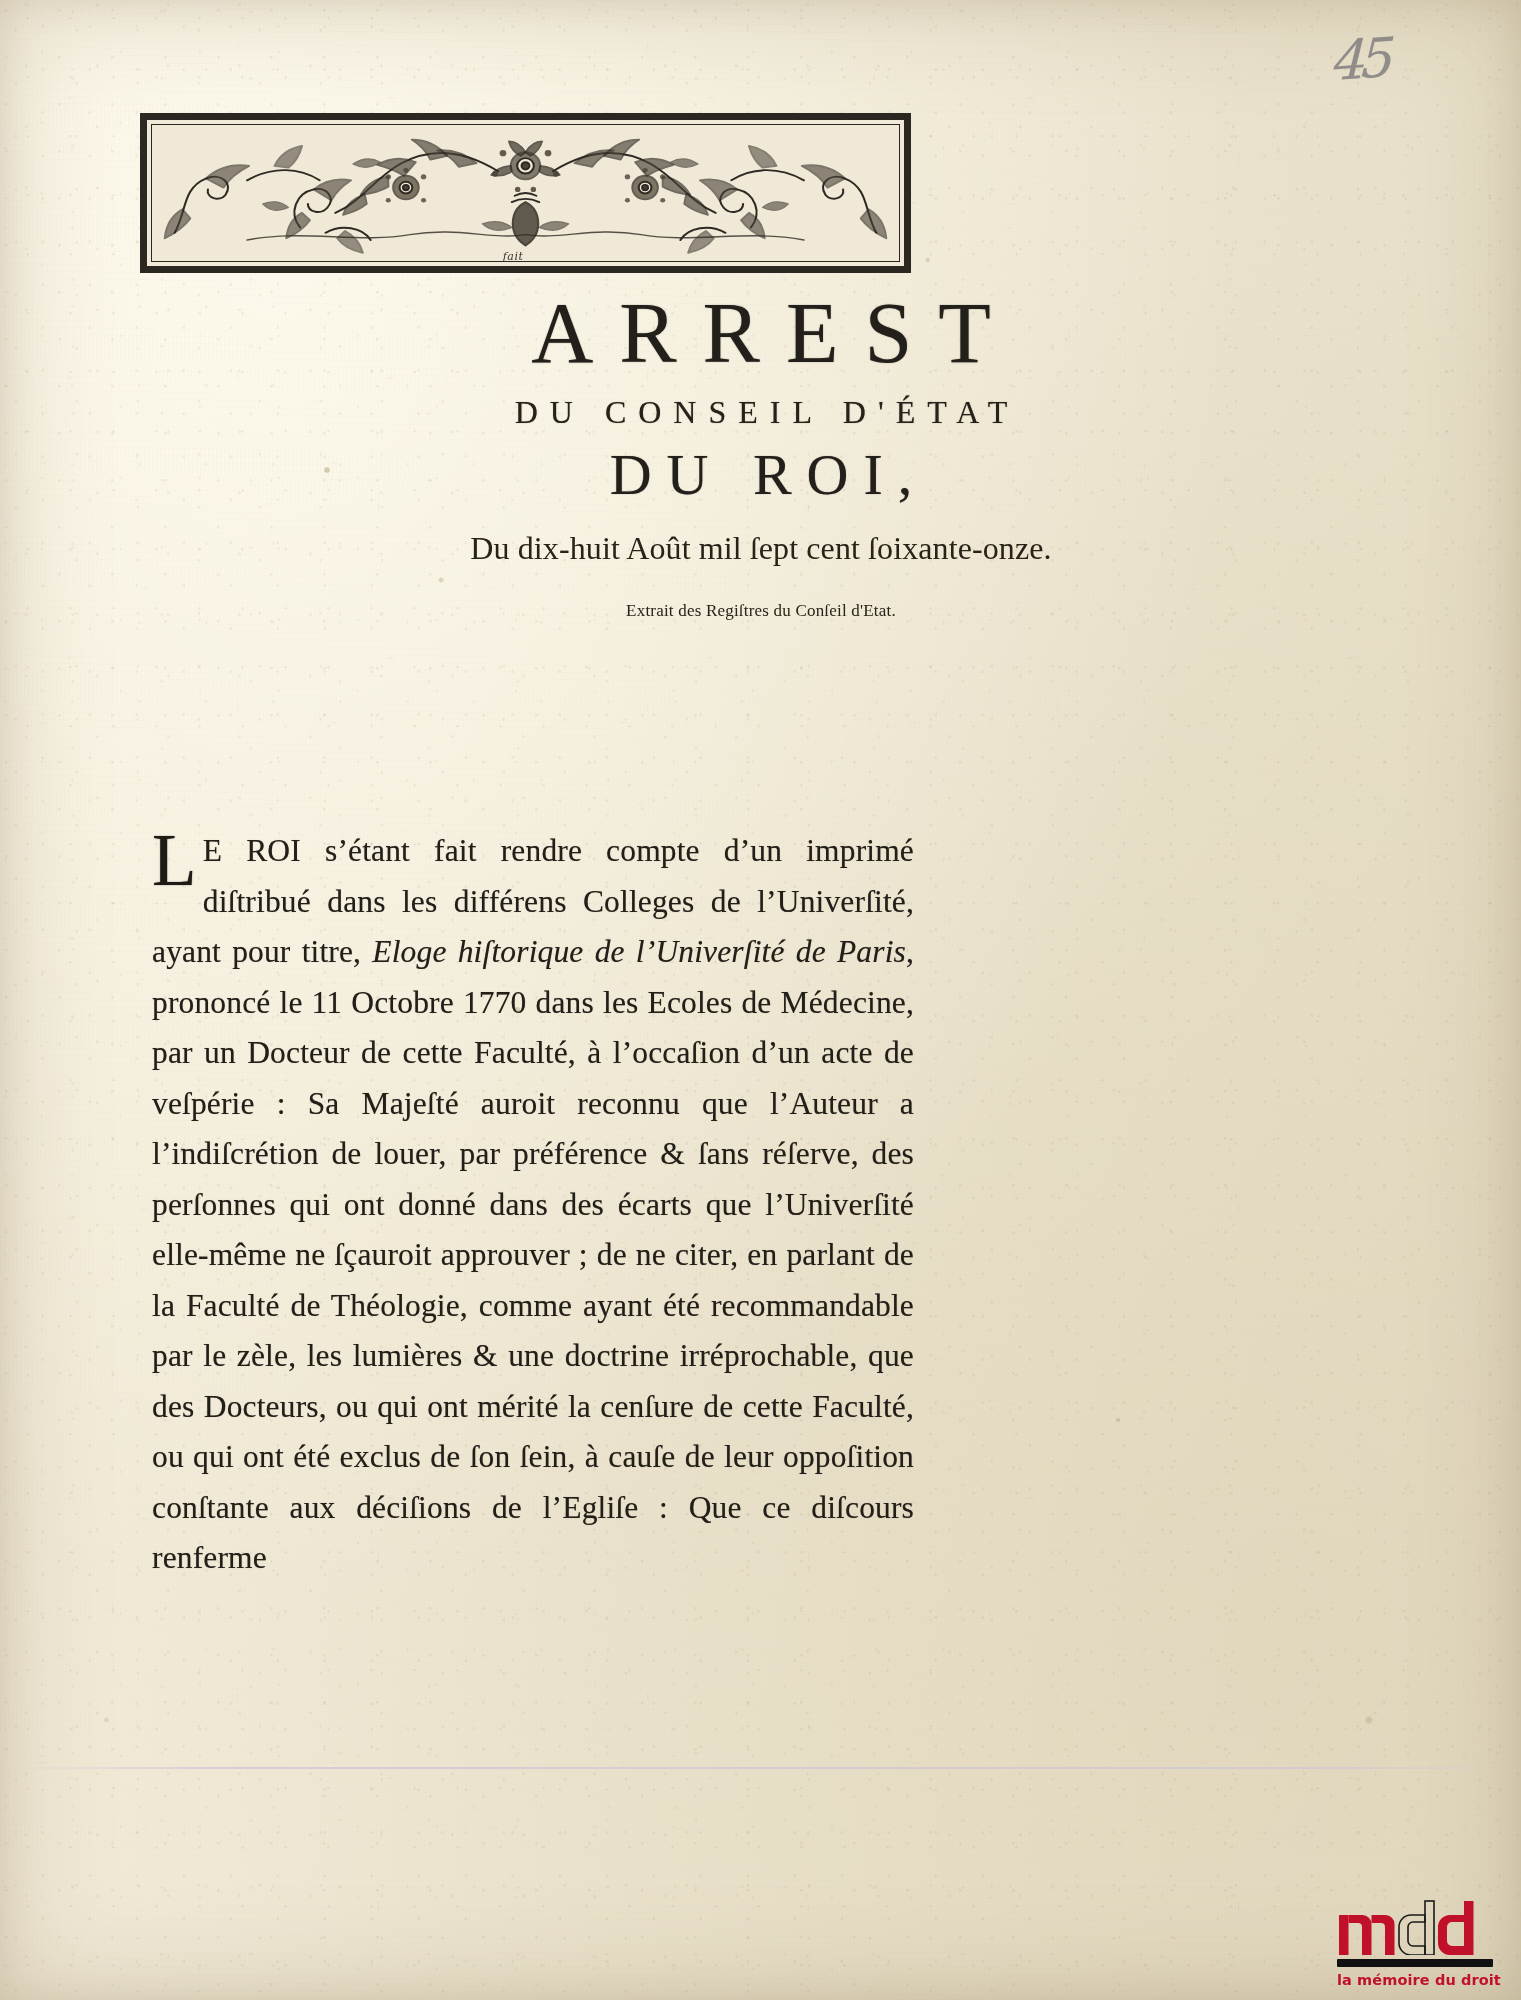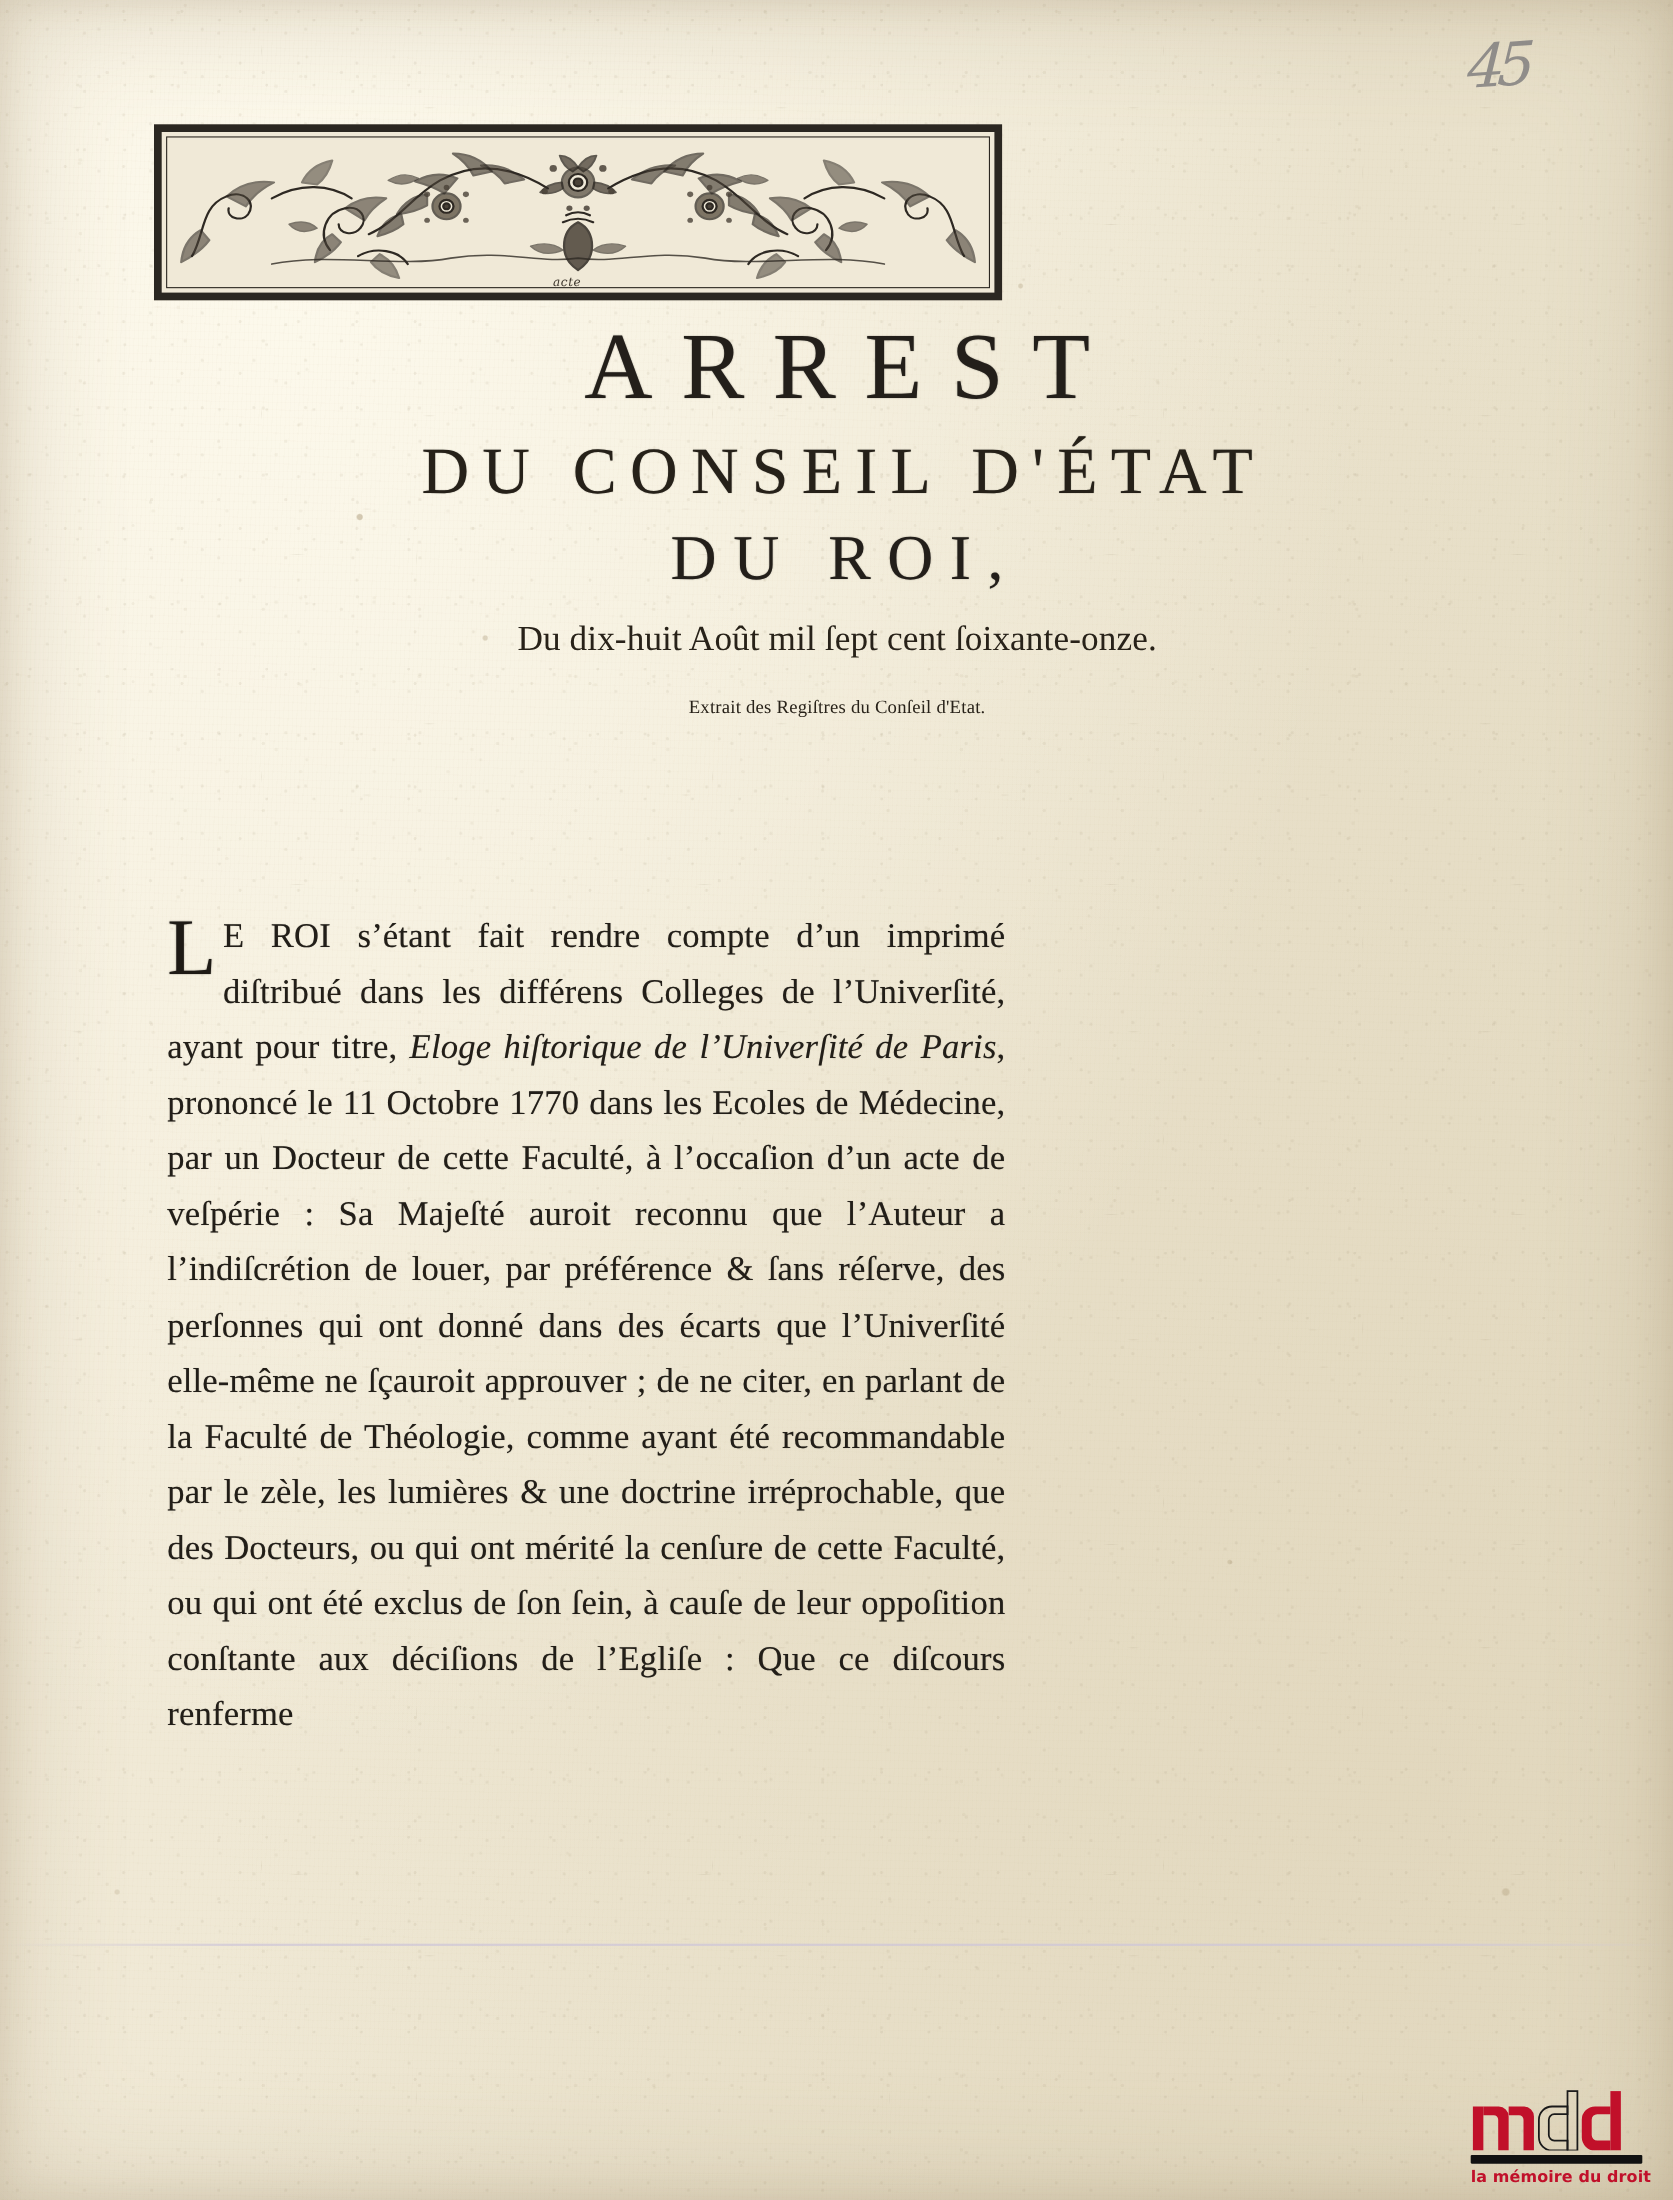--- a/index.html
+++ b/index.html
@@ -124,21 +124,21 @@
     font-size: 86px;
     letter-spacing: 26px;
     text-indent: 26px;
     line-height: 1.02;
     color: #231f1a;
     font-weight: 400;
     text-shadow: 0 0 1.2px rgba(35,31,26,.55);
   }
   .t-conseil {
     margin-top: 16px;
-    font-size: 60px;
+    font-size: 32px;
     letter-spacing: 12px;
     text-indent: 12px;
     color: #262119;
     text-shadow: 0 0 1px rgba(35,31,26,.5);
   }
   .t-duroi {
     margin-top: 10px;
     font-size: 58px;
     letter-spacing: 15px;
     text-indent: 15px;
@@ -301,21 +301,21 @@
           <path d="M648 86 q-16-6-26 4 q16 8 26-4Z"></path>
           <path d="M204 42 q14-10 28-2 q-14 10-28 2Z"></path>
           <path d="M556 42 q-14-10-28-2 q14 10 28 2Z"></path>
           <path d="M336 108 q18-6 30 4 q-18 8-30-4Z"></path>
           <path d="M424 108 q-18-6-30 4 q18 8 30-4Z"></path>
         </g>
 
         <path d="M96 126 C 150 114 212 130 262 120 C 312 111 344 126 380 120 C 416 126 448 111 498 120 C 548 130 610 114 664 126" stroke-width="1.6" opacity=".8"></path>
       </g>
     </svg>
-    <div class="hp-sig">acte</div>
+    <div class="hp-sig">fait</div>
   </div>
 
   <div class="titleblock">
     <div class="t-arrest">ARREST</div>
     <div class="t-conseil">DU CONSEIL D'ÉTAT</div>
     <div class="t-duroi">DU ROI,</div>
     <div class="t-date">Du dix-huit Août mil ſept cent ſoixante-onze.</div>
     <div class="t-extrait">Extrait des Regiſtres du Conſeil d'Etat.</div>
   </div>
 

